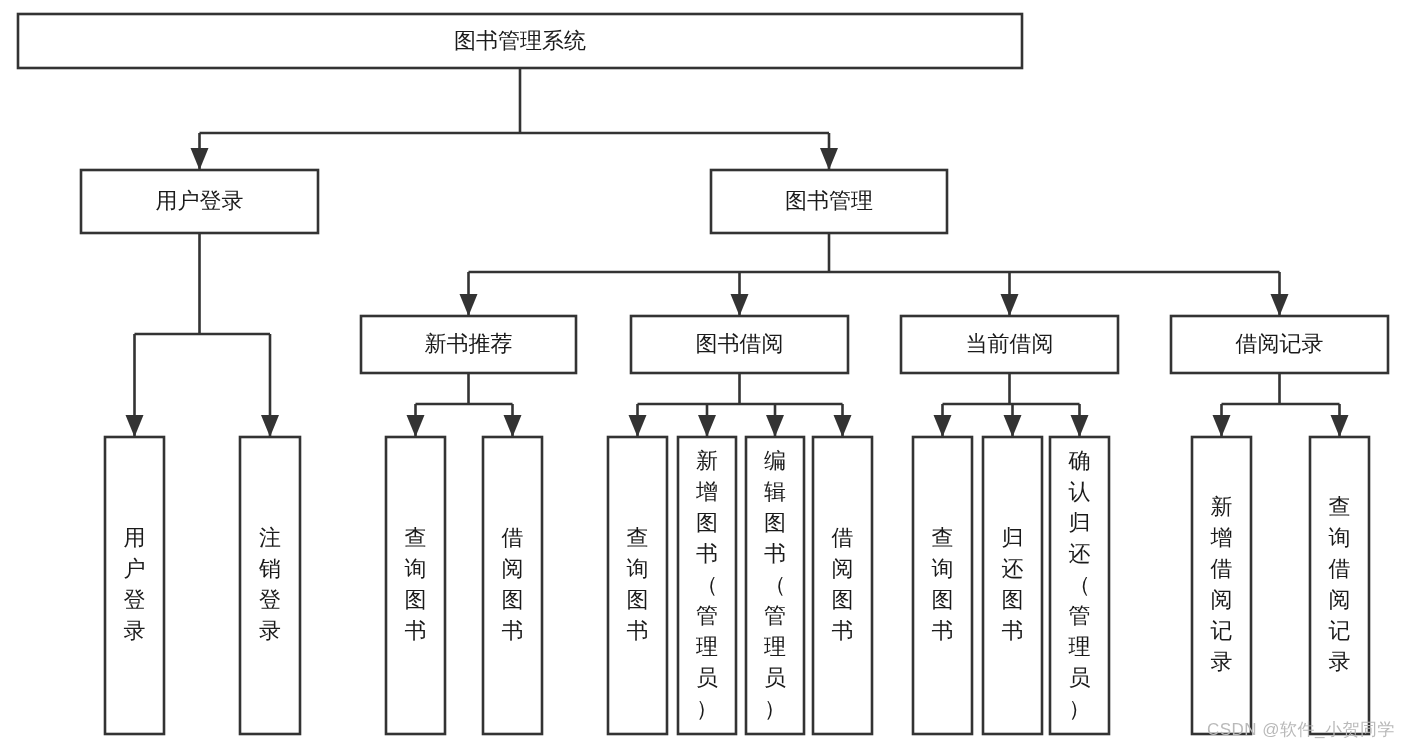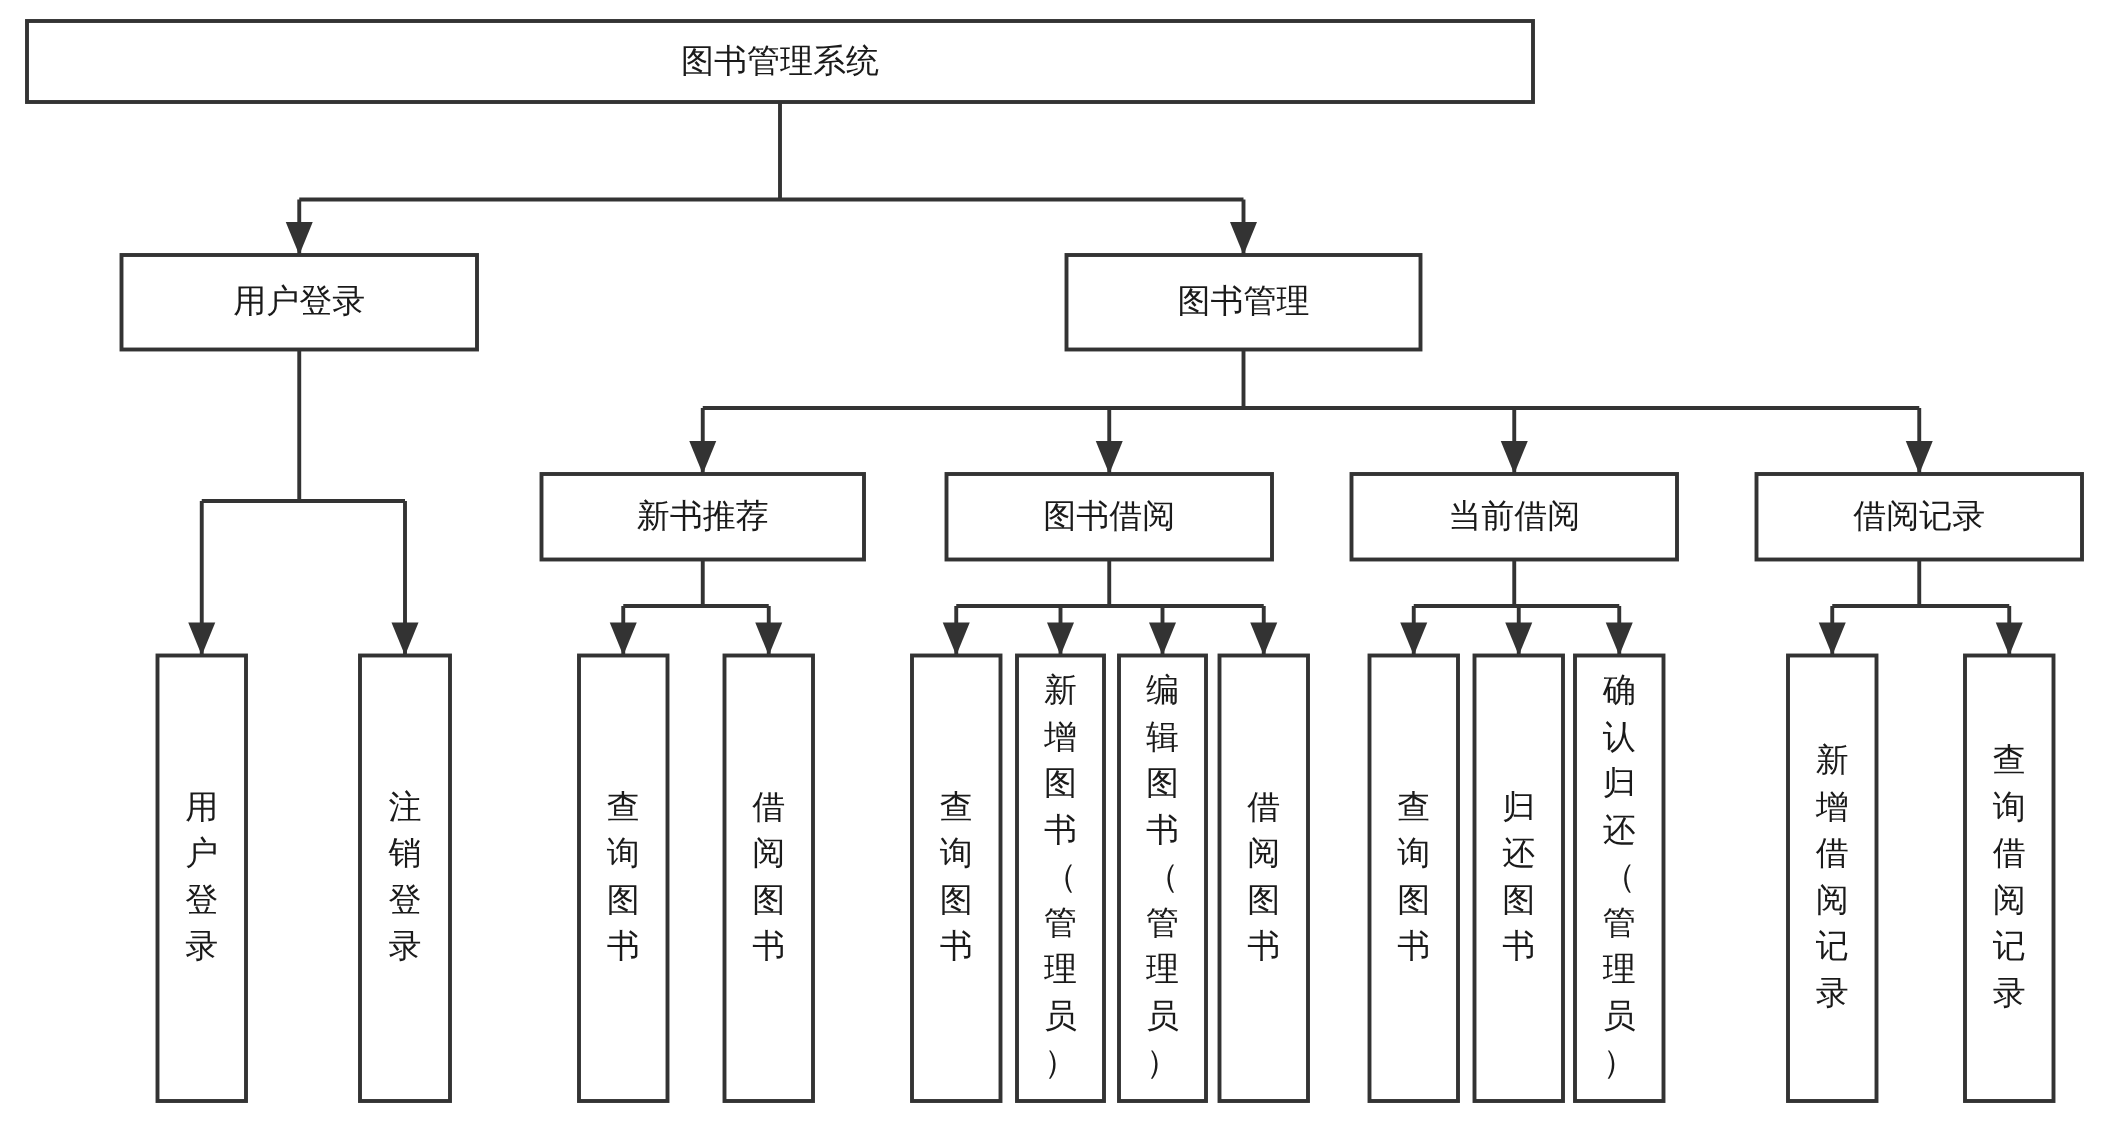--- a/index.html
+++ b/index.html
@@ -202,14 +202,15 @@
           <rect x="1192" y="437" width="59" height="297" class="node-rect"></rect>
           <text x="1221.5" class="node-label-vert"><tspan x="1221.5" y="514">新</tspan><tspan x="1221.5" y="545">增</tspan><tspan x="1221.5" y="576">借</tspan><tspan x="1221.5" y="607">阅</tspan><tspan x="1221.5" y="638">记</tspan><tspan x="1221.5" y="669">录</tspan></text>
         </g>
         <g>
           <rect x="1310" y="437" width="59" height="297" class="node-rect"></rect>
           <text x="1339.5" class="node-label-vert"><tspan x="1339.5" y="514">查</tspan><tspan x="1339.5" y="545">询</tspan><tspan x="1339.5" y="576">借</tspan><tspan x="1339.5" y="607">阅</tspan><tspan x="1339.5" y="638">记</tspan><tspan x="1339.5" y="669">录</tspan></text>
         </g>
       </g>
   </svg>
 
+  <div class="watermark">CSDN @软件_小贺同学</div>
 
 </div>
 
 </body></html>

